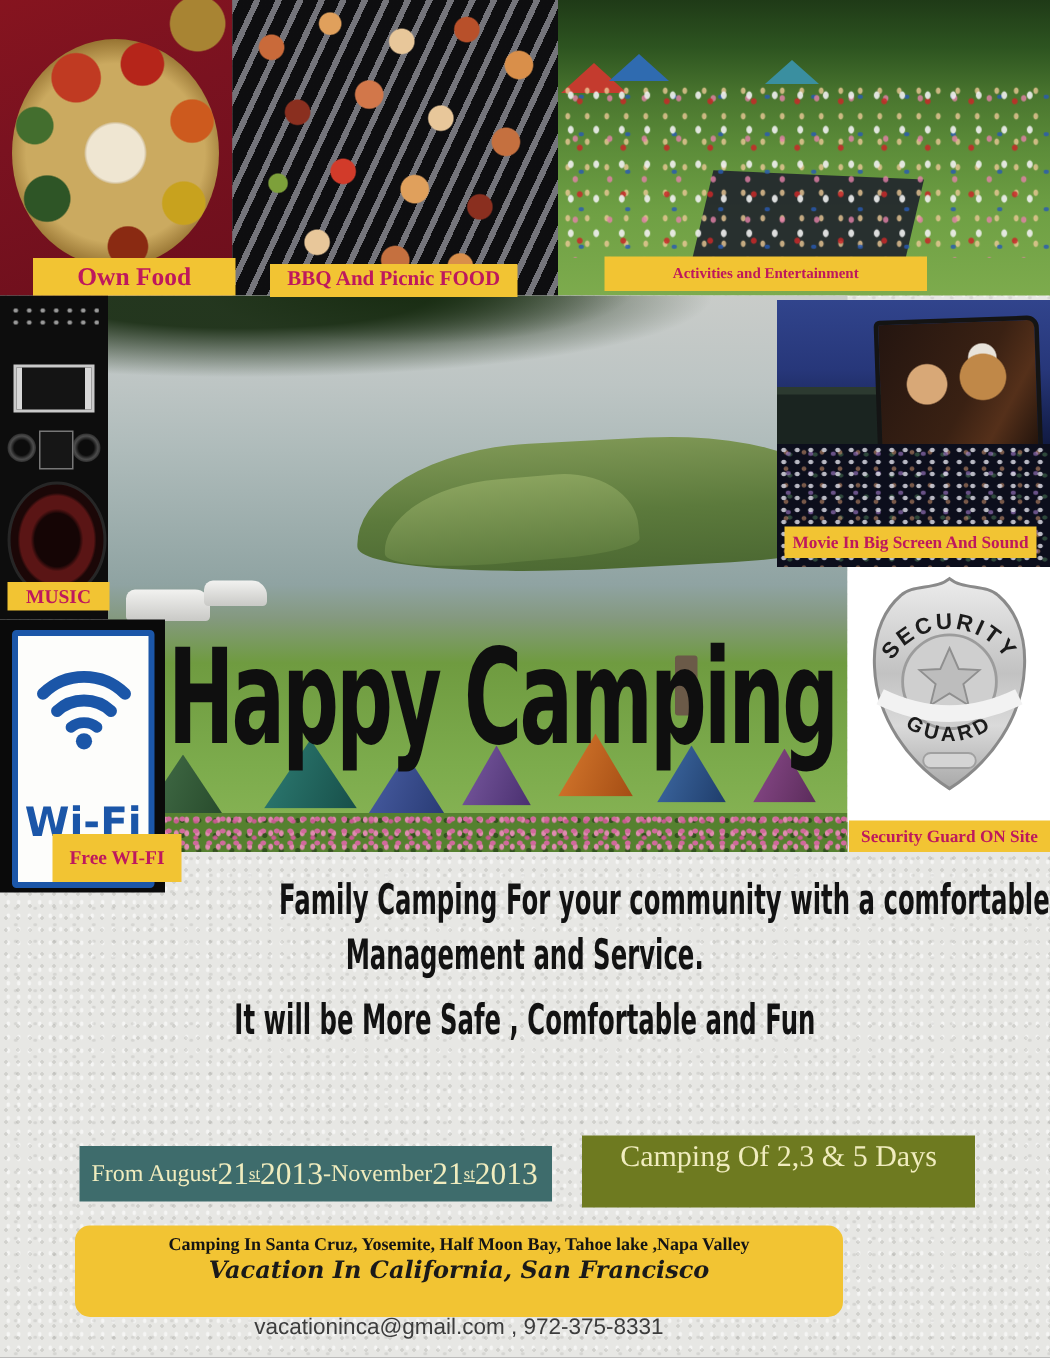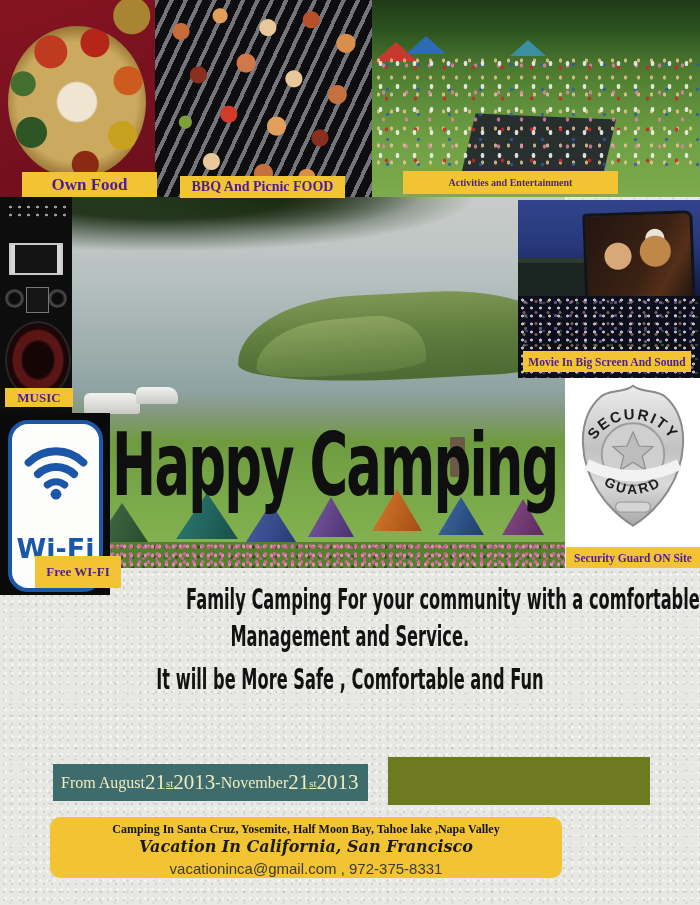--- a/index.html
+++ b/index.html
@@ -7,21 +7,21 @@
     font-family:"Liberation Serif",serif;
     background-color:var(--bg-gray,#e7e7e4);
     background-image:
       radial-gradient(rgba(120,120,112,.20) 1px, transparent 1.4px),
       radial-gradient(rgba(95,95,88,.13) 1px, transparent 1.5px),
       radial-gradient(rgba(255,255,255,.6) 1px, transparent 1.4px);
     background-size:8px 8px,13px 11px,7px 9px;
     background-position:0 0,4px 6px,2px 3px;}
   .abs{position:absolute;}
   .photo{position:absolute;overflow:hidden;}
-  .ylabel{position:absolute;background:var(--banner-yellow,#f2c433);color:#4c1d95;
+  .ylabel{position:absolute;background:var(--banner-yellow,#f2c433);color:#be185d;
     font-family:"Liberation Serif",serif;font-weight:700;display:flex;align-items:center;
     justify-content:center;white-space:nowrap;z-index:8;}
 
   
   #food{left:0;top:0;width:155px;height:197px;background:
     radial-gradient(circle at 85% 8%, #a88433 0 18px, transparent 19px),
     linear-gradient(160deg,#86141f 0%,#7a1220 40%,#6d0f1c 100%);}
   #plate{position:absolute;left:8px;top:26px;width:138px;height:152px;border-radius:50%;
     background-image:
       radial-gradient(circle at 50% 50%, #efe6d2 0 19px, #d9c9a8 20px, transparent 21px),
@@ -119,21 +119,21 @@
     radial-gradient(circle at 66% 26%, #e8e3da 0 9px, transparent 10px),
     linear-gradient(120deg,#241510 0%,#3a2113 55%,#55301a 75%,#1c100a 100%);}
   #mv-crowd{position:absolute;left:0;bottom:0;width:100%;height:46%;background-color:#0c0e1c;background-image:
     radial-gradient(rgba(215,215,225,.85) 1.4px, transparent 2px),
     radial-gradient(rgba(165,125,205,.6) 1.4px, transparent 2px),
     radial-gradient(rgba(210,150,110,.55) 1.3px, transparent 1.9px),
     radial-gradient(rgba(80,130,90,.5) 1.4px, transparent 2px);
     background-size:9px 8px,15px 13px,12px 11px,17px 14px;}
   #wifi-strip{left:0;top:413px;width:110px;height:182px;background:#0a0a0a;z-index:6;}
   #wifi-sign{position:absolute;left:8px;top:7px;width:87px;height:164px;background:#fdfdfb;
-    border:4px solid var(--wifi-blue,#1b56a8);border-radius:20px;}
+    border:4px solid var(--wifi-blue,#1b56a8);border-radius:3px;}
   #wifi-word{position:absolute;left:0;right:0;bottom:24px;text-align:center;
     font-family:"DejaVu Sans",sans-serif;font-weight:700;font-size:27px;color:var(--wifi-blue,#1b56a8);}
   #wifi-svg{position:absolute;left:50%;top:12px;transform:translateX(-50%);}
   #free-wifi{left:35px;top:556px;width:86px;height:32px;font-size:13px;z-index:9;}
   #badge-box{left:565px;top:378px;width:135px;height:170px;background:#ffffff;z-index:6;
     display:flex;justify-content:center;}
   #security-label{left:566px;top:547px;width:134px;height:21px;font-size:11.5px;z-index:9;}
 
   
   .cond{font-family:"DejaVu Sans",sans-serif;font-weight:700;color:#0f0f0f;}
@@ -153,21 +153,21 @@
   #date-banner sup{font-size:11px;text-decoration:underline;line-height:0;}
   #pricing-box{left:388px;top:757px;width:262px;height:48px;background:var(--olive,#6e7a20);
     color:var(--cream,#f0edc2);text-align:center;overflow:hidden;z-index:3;}
   #pricing-title{font-size:20px;line-height:1.25;margin-top:2px;}
   #pricing-details{font-size:11.5px;white-space:nowrap;}
   #footer{left:50px;top:817px;width:512px;height:61px;background:var(--banner-yellow,#f2c433);
     text-align:center;z-index:3;border-radius:10px;}
   #footer-locations{font-size:12px;font-weight:700;color:#141414;margin-top:5px;}
   #footer-tagline{font-size:16px;font-weight:700;font-style:italic;color:#1a1a1a;
     font-family:"DejaVu Serif",serif;margin-top:0px;}
-  #footer-contact{font-size:15px;color:#3c3c3c;font-family:"Liberation Sans",sans-serif;margin-top:4px;}
+  #footer-contact{font-size:15px;color:#3c3c3c;font-family:"Liberation Sans",sans-serif;margin-top:20px;}
 </style>
 </head>
 <body>
 
 <div class="page">
 
   <div class="photo" id="food">
     <div id="plate"></div>
   </div>
   <div class="photo" id="bbq"></div>
@@ -274,20 +274,21 @@
       <span class="num">21</span>
       <sup>st</sup>
       <span class="num"> 2013 </span>
       <span>-November </span>
       <span class="num">21</span>
       <sup>st</sup>
       <span class="num"> 2013</span>
   </div>
 
   <div class="abs" id="pricing-box">
+    <div id="pricing-title">Camping Of 2,3 &amp; 5 Days</div>
   </div>
 
   <div class="abs" id="footer">
     <div id="footer-locations">Camping In  Santa Cruz, Yosemite, Half Moon Bay, Tahoe lake ,Napa Valley</div>
     <div id="footer-tagline">Vacation In California, San Francisco</div>
     <div id="footer-contact">vacationinca@gmail.com , 972-375-8331</div>
   </div>
 
 </div>
 

